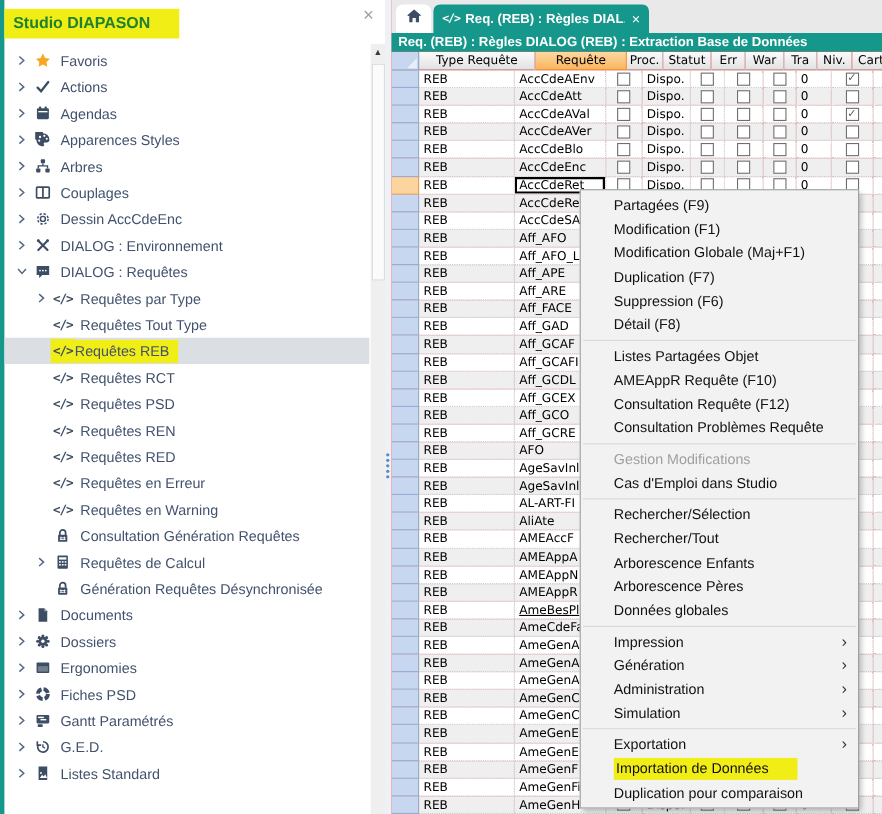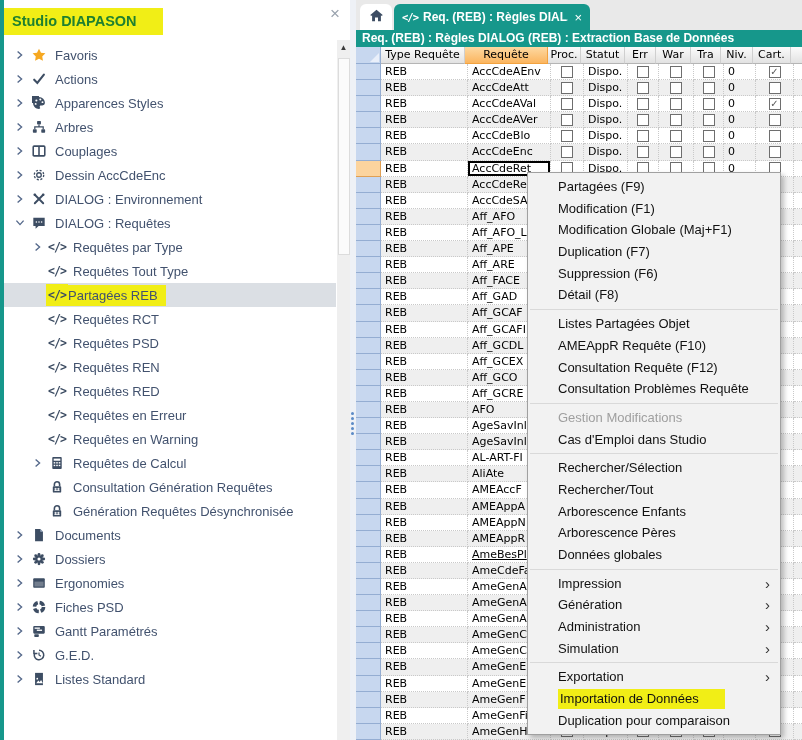--- a/index.html
+++ b/index.html
@@ -124,20 +124,36 @@
           <span class="tlabel">Actions</span>
         </div>
         <div class="tree-item lvl0">
           <span class="chev">
             <svg viewBox="0 0 10 12" width="8" height="10">
               <path d="M2 1.5l5 4.5-5 4.5" fill="none" stroke="#54688a" stroke-width="1.7"></path>
             </svg>
           </span>
           <span class="ticon">
             <svg viewBox="0 0 16 16">
+              <rect x="1.8" y="2.8" width="12.4" height="11.4" rx="1.2" fill="#3d4d63"></rect>
+              <rect x="4" y="1" width="2.2" height="3.4" rx=".6" fill="#3d4d63"></rect>
+              <rect x="9.8" y="1" width="2.2" height="3.4" rx=".6" fill="#3d4d63"></rect>
+              <rect x="3.2" y="5.6" width="9.6" height="1.4" fill="#fff"></rect>
+            </svg>
+          </span>
+          <span class="tlabel">Agendas</span>
+        </div>
+        <div class="tree-item lvl0">
+          <span class="chev">
+            <svg viewBox="0 0 10 12" width="8" height="10">
+              <path d="M2 1.5l5 4.5-5 4.5" fill="none" stroke="#54688a" stroke-width="1.7"></path>
+            </svg>
+          </span>
+          <span class="ticon">
+            <svg viewBox="0 0 16 16">
               <path fill="#3d4d63" d="M8 1.2A6.8 6.8 0 101.2 8c0 3.8 3 6.8 6.8 6.8 1.3 0 1.7-.9 1.1-1.7-.7-1-.1-2.3 1.2-2.3h1.5A3 3 0 0014.8 8 6.8 6.8 0 008 1.2z"></path>
               <circle cx="5" cy="5.2" r="1.2" fill="#fff"></circle>
               <circle cx="9.5" cy="4" r="1.2" fill="#fff"></circle>
               <circle cx="12" cy="7" r="1.1" fill="#fff"></circle>
               <circle cx="4.2" cy="9" r="1.1" fill="#fff"></circle>
             </svg>
           </span>
           <span class="tlabel">Apparences Styles</span>
         </div>
         <div class="tree-item lvl0">
@@ -237,21 +253,21 @@
           <span class="ticon">
             <span class="codeglyph">&lt;/&gt;</span>
           </span>
           <span class="tlabel">Requêtes Tout Type</span>
         </div>
         <div class="tree-item lvl1 selected hl-yellow">
           <span class="chev"></span>
           <span class="ticon">
             <span class="codeglyph">&lt;/&gt;</span>
           </span>
-          <span class="tlabel">Partagées REB</span>
+          <span class="tlabel">Requêtes REB</span>
         </div>
         <div class="tree-item lvl1">
           <span class="chev"></span>
           <span class="ticon">
             <span class="codeglyph">&lt;/&gt;</span>
           </span>
           <span class="tlabel">Requêtes RCT</span>
         </div>
         <div class="tree-item lvl1">
           <span class="chev"></span>
@@ -280,20 +296,31 @@
             <span class="codeglyph">&lt;/&gt;</span>
           </span>
           <span class="tlabel">Requêtes en Erreur</span>
         </div>
         <div class="tree-item lvl1">
           <span class="chev"></span>
           <span class="ticon">
             <span class="codeglyph">&lt;/&gt;</span>
           </span>
           <span class="tlabel">Requêtes en Warning</span>
+        </div>
+        <div class="tree-item lvl1">
+          <span class="chev"></span>
+          <span class="ticon">
+            <svg viewBox="0 0 16 16">
+              <path d="M5 7.2V5a3 3 0 016 0v2.2" fill="none" stroke="#3d4d63" stroke-width="1.8"></path>
+              <rect x="3.2" y="7" width="9.6" height="7.4" rx="1" fill="#3d4d63"></rect>
+              <path d="M6.2 9v3.4M9.8 9v3.4M5 10.2h6M5 12h6" stroke="#fff" stroke-width=".9"></path>
+            </svg>
+          </span>
+          <span class="tlabel">Consultation Génération Requêtes</span>
         </div>
         <div class="tree-item lvl1">
           <span class="chev">
             <svg viewBox="0 0 10 12" width="8" height="10">
               <path d="M2 1.5l5 4.5-5 4.5" fill="none" stroke="#54688a" stroke-width="1.7"></path>
             </svg>
           </span>
           <span class="ticon">
             <svg viewBox="0 0 16 16">
               <rect x="2.6" y="1.2" width="10.8" height="13.6" rx="1" fill="#3d4d63"></rect>
@@ -302,31 +329,20 @@
                 <rect x="4.2" y="7" width="1.8" height="1.6"></rect>
                 <rect x="7.1" y="7" width="1.8" height="1.6"></rect>
                 <rect x="10" y="7" width="1.8" height="1.6"></rect>
                 <rect x="4.2" y="10" width="1.8" height="1.6"></rect>
                 <rect x="7.1" y="10" width="1.8" height="1.6"></rect>
                 <rect x="10" y="10" width="1.8" height="1.6"></rect>
               </g>
             </svg>
           </span>
           <span class="tlabel">Requêtes de Calcul</span>
-        </div>
-        <div class="tree-item lvl1">
-          <span class="chev"></span>
-          <span class="ticon">
-            <svg viewBox="0 0 16 16">
-              <path d="M5 7.2V5a3 3 0 016 0v2.2" fill="none" stroke="#3d4d63" stroke-width="1.8"></path>
-              <rect x="3.2" y="7" width="9.6" height="7.4" rx="1" fill="#3d4d63"></rect>
-              <path d="M6.2 9v3.4M9.8 9v3.4M5 10.2h6M5 12h6" stroke="#fff" stroke-width=".9"></path>
-            </svg>
-          </span>
-          <span class="tlabel">Consultation Génération Requêtes</span>
         </div>
         <div class="tree-item lvl1">
           <span class="chev"></span>
           <span class="ticon">
             <svg viewBox="0 0 16 16">
               <path d="M5 7.2V5a3 3 0 016 0v2.2" fill="none" stroke="#3d4d63" stroke-width="1.8"></path>
               <rect x="3.2" y="7" width="9.6" height="7.4" rx="1" fill="#3d4d63"></rect>
               <path d="M6.2 9v3.4M9.8 9v3.4M5 10.2h6M5 12h6" stroke="#fff" stroke-width=".9"></path>
             </svg>
           </span>
@@ -474,21 +490,21 @@
       <div class="tab-active">
         <span class="tab-code">&lt;/&gt;</span>
         <span class="tab-label">Req. (REB) : Règles DIAL...</span>
         <span class="tab-close">×</span>
       </div>
     </div>
     <div class="titlebar">Req. (REB) : Règles DIALOG (REB) : Extraction Base de Données</div>
     <div class="table">
       <div class="thead">
           <div class="corner" style="width: 25px;"></div>
-          <div class="hcell" style="width: 84px;">Type Requête</div>
+          <div class="hcell" style="width: 106px;">Type Requête</div>
           <div class="hcell orange" style="width: 83px;">Requête</div>
           <div class="hcell" style="width: 33px;">Proc.</div>
           <div class="hcell" style="width: 44px;">Statut</div>
           <div class="hcell" style="width: 31px;">Err</div>
           <div class="hcell" style="width: 35px;">War</div>
           <div class="hcell" style="width: 30px;">Tra</div>
           <div class="hcell" style="width: 32px;">Niv.</div>
           <div class="hcell" style="width: 38px;">Cart.</div>
           <div class="hcell" style="width: 12px;"></div>
         </div>

